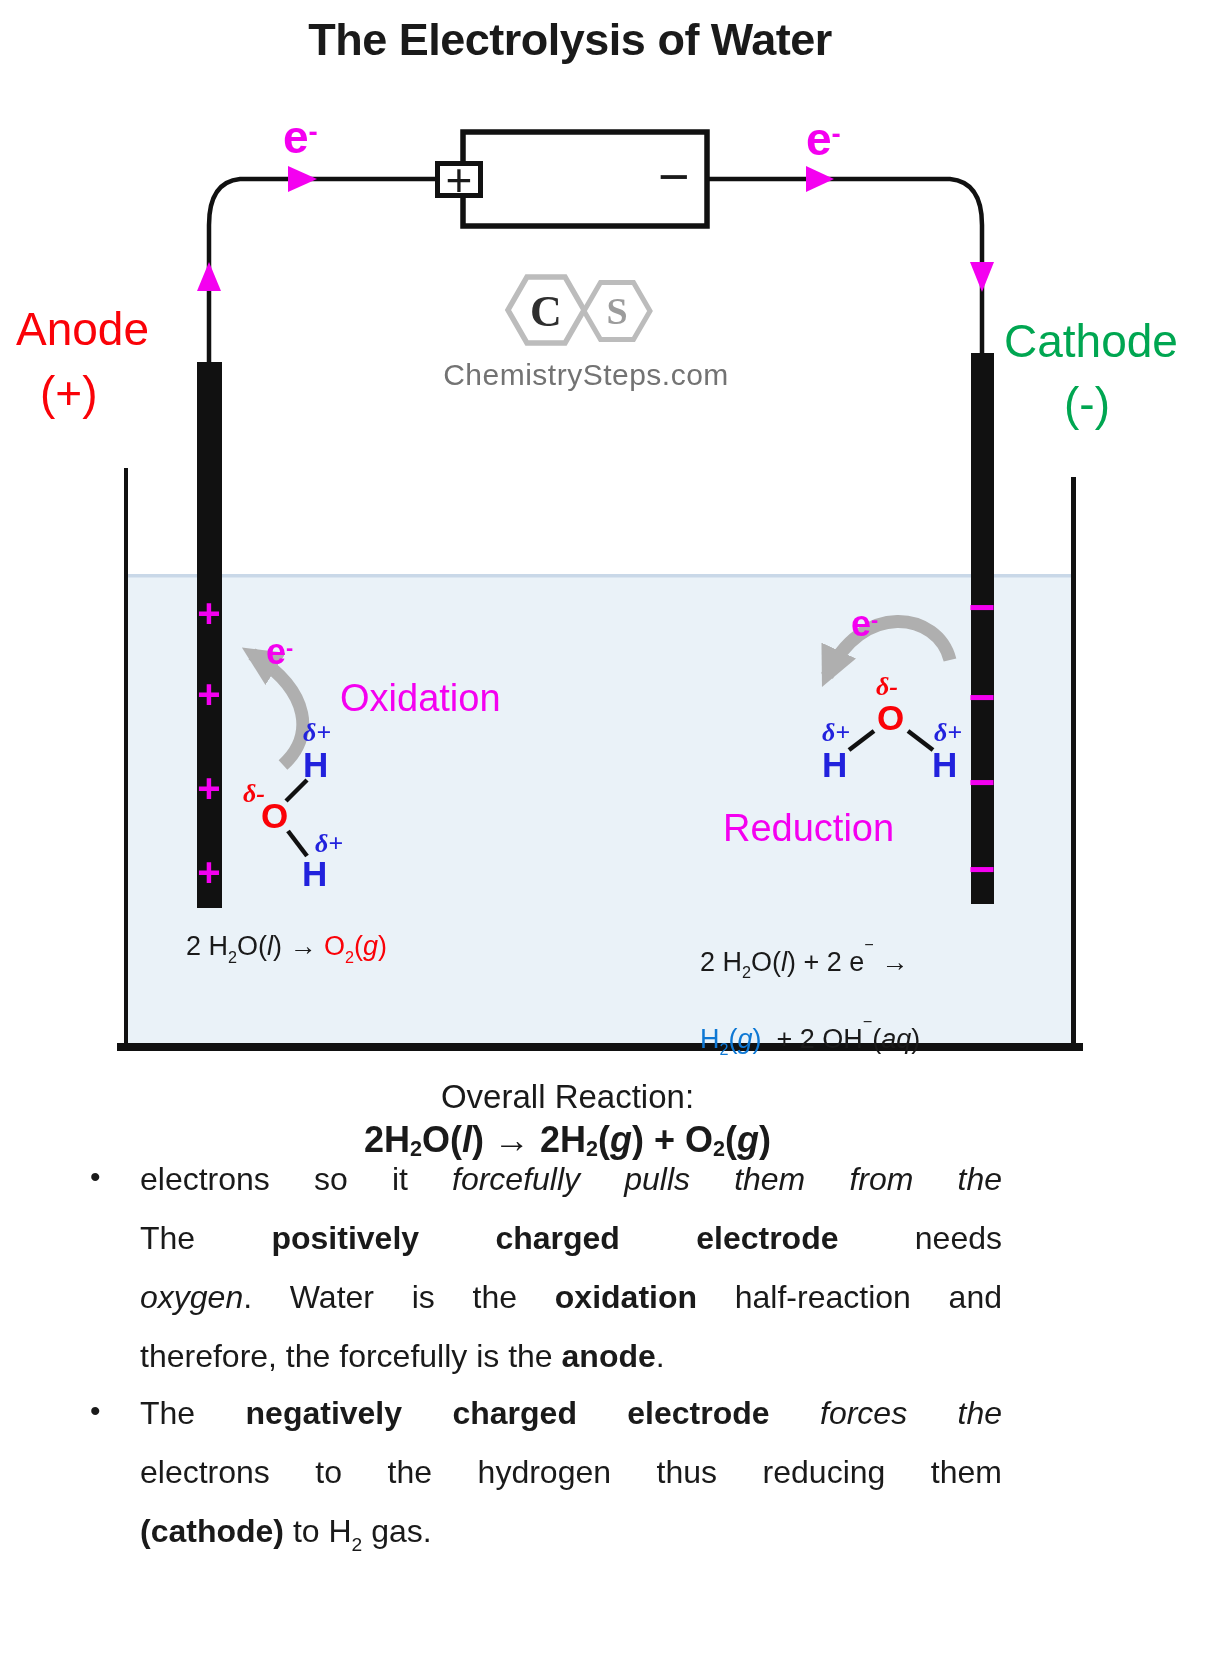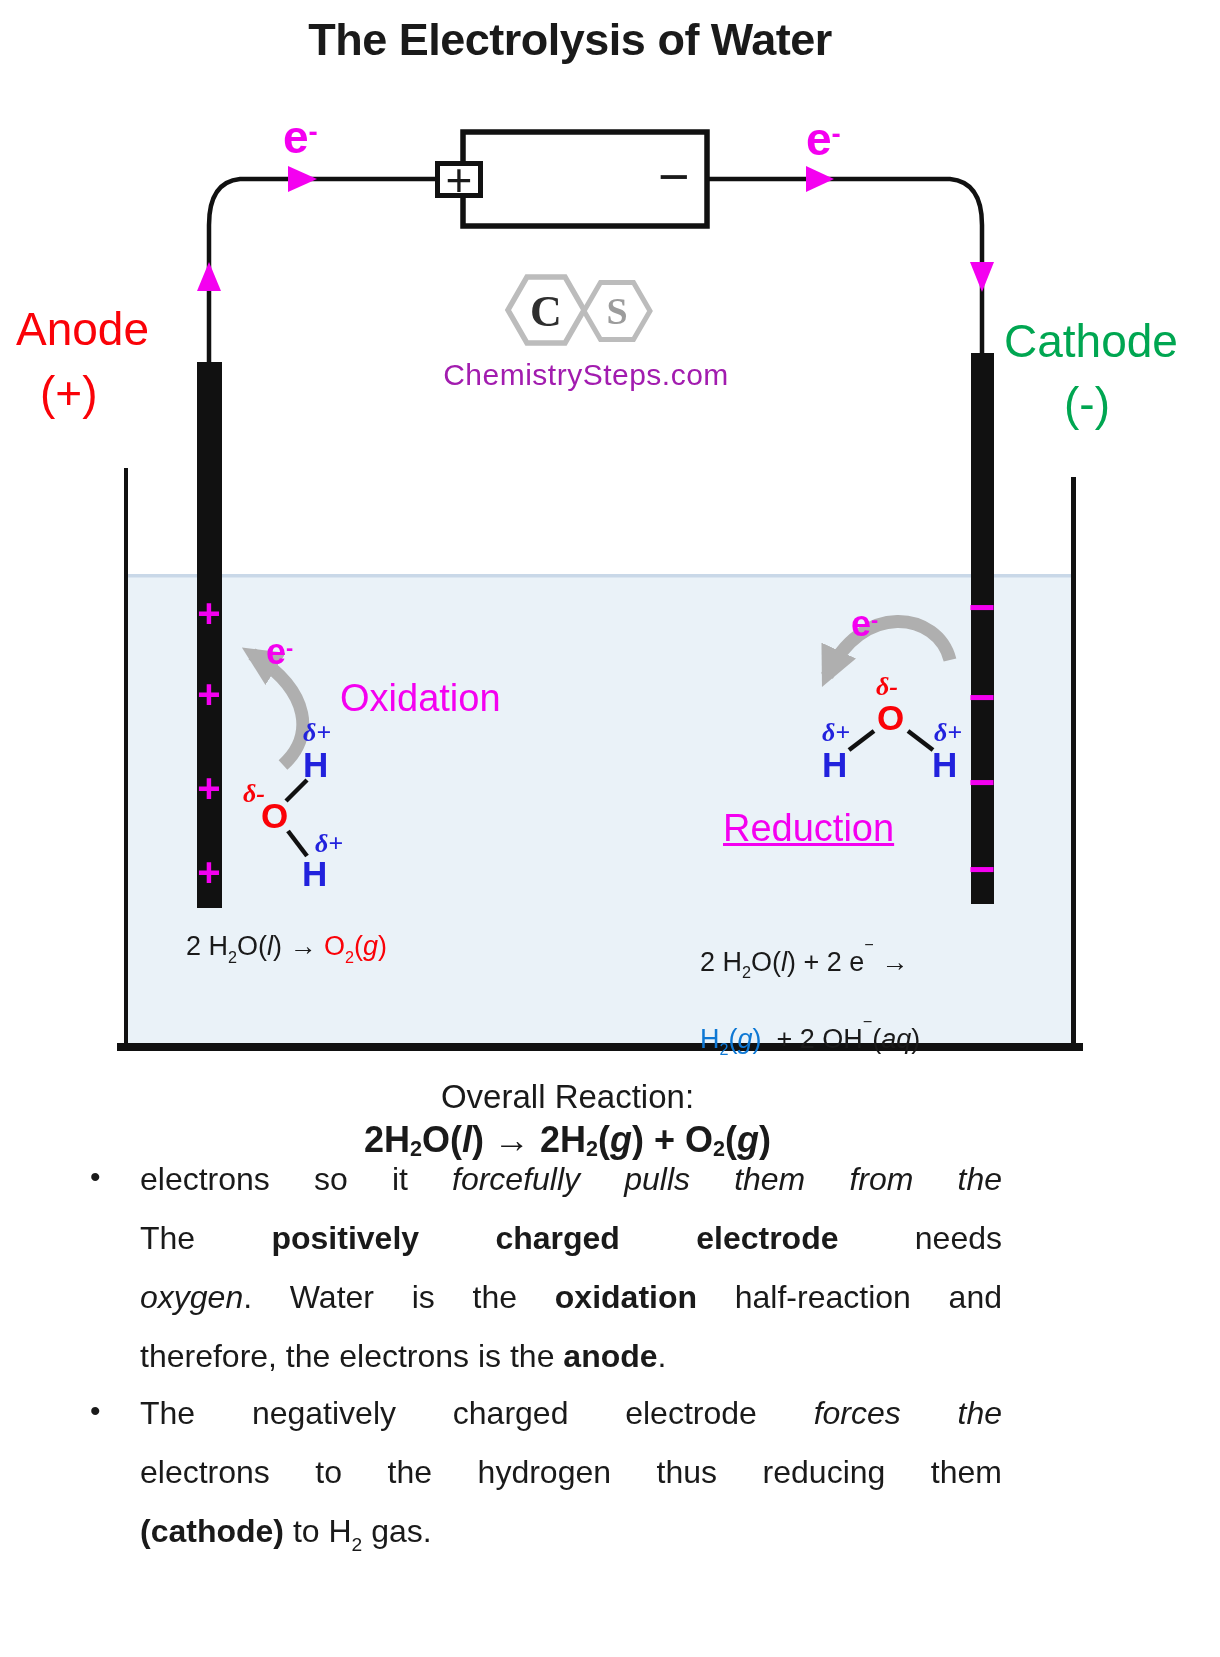--- a/index.html
+++ b/index.html
@@ -58,39 +58,39 @@
     <line x1="874" y1="731" x2="849" y2="750" stroke-width="4.5" stroke="#111111"></line>
     <line x1="908" y1="731" x2="933" y2="750" stroke-width="4.5" stroke="#111111"></line>
 
     <polygon points="650,311 633.5,339.6 600.5,339.6 584,311 600.5,282.4 633.5,282.4" fill="#ffffff" stroke-width="5" stroke="#BCBCBC"></polygon>
     <polygon points="584,310 565,343 527,343 508,310 527,277 565,277" fill="#ffffff" stroke-width="5.5" stroke="#BCBCBC"></polygon>
     <text x="546" y="326" text-anchor="middle" font-size="44" font-weight="700" font-family="Liberation Serif, DejaVu Serif, serif" fill="#2F2F2F">C</text>
     <text x="617" y="324" text-anchor="middle" font-size="38" font-weight="700" font-family="Liberation Serif, DejaVu Serif, serif" fill="#9C9C9C">S</text>
   </svg>
 
   <div class="band txt" style="top:14px;width:1140px;font-size:45px;font-weight:700;letter-spacing:-.5px;">The Electrolysis of Water</div>
-  <div class="band txt" style="top: 358px; width: 1172px; font-size: 30px; letter-spacing: 0.5px; color: #a21caf;">ChemistrySteps.com</div>
+  <div class="band txt" style="top: 358px; width: 1172px; font-size: 30px; letter-spacing: 0.5px; color: #737373;">ChemistrySteps.com</div>
 
   <div class="abs txt" style="left:435px;top:161px;width:48px;height:37px;background:#fff;border:5px solid #111;display:flex;align-items:center;justify-content:center;box-sizing:border-box;">
     <span style="font-size:46px;font-weight:400;">+</span>
   </div>
   <span class="abs txt" style="left:658px;top:149px;font-size:54px;">−</span>
 
   <span class="abs txt" style="left: 283px; top: 114px; font-size: 46px; font-weight: 600; color: rgb(244, 0, 240);"><span>e</span><span class="sup">-</span></span>
   <span class="abs txt" style="left: 806px; top: 116px; font-size: 46px; font-weight: 600; color: rgb(244, 0, 240);"><span>e</span><span class="sup">-</span></span>
   <span class="abs txt" style="left: 266px; top: 634px; font-size: 36px; font-weight: 600; color: rgb(244, 0, 240);"><span>e</span><span class="sup">-</span></span>
   <span class="abs txt" style="left: 851px; top: 606px; font-size: 36px; font-weight: 600; color: rgb(244, 0, 240);"><span>e</span><span class="sup">-</span></span>
 
   <span class="abs txt" style="left: 16px; top: 306px; font-size: 46px; color: rgb(250, 2, 8);">Anode</span>
   <span class="abs txt" style="left: 40px; top: 370px; font-size: 46px; color: rgb(250, 2, 8);">(+)</span>
   <span class="abs txt" style="left: 1004px; top: 318px; font-size: 46px; color: rgb(0, 166, 81);">Cathode</span>
   <span class="abs txt" style="left: 1064px; top: 381px; font-size: 46px; color: rgb(0, 166, 81);">(-)</span>
 
   <span class="abs txt" style="left: 340px; top: 679px; font-size: 38px; color: rgb(244, 0, 240);">Oxidation</span>
-  <span class="abs txt" style="left: 723px; top: 809px; font-size: 38px; color: rgb(244, 0, 240); text-decoration: underline;">Reduction</span>
+  <span class="abs txt" style="left: 723px; top: 809px; font-size: 38px; color: rgb(244, 0, 240);">Reduction</span>
 
   <span class="abs txt" style="left: 209px; top: 593px; transform: translateX(-50%); font-size: 40px; font-weight: 700; color: rgb(244, 0, 240);">+</span>
   <span class="abs txt" style="left: 209px; top: 674px; transform: translateX(-50%); font-size: 40px; font-weight: 700; color: rgb(244, 0, 240);">+</span>
   <span class="abs txt" style="left: 209px; top: 768px; transform: translateX(-50%); font-size: 40px; font-weight: 700; color: rgb(244, 0, 240);">+</span>
   <span class="abs txt" style="left: 209px; top: 852px; transform: translateX(-50%); font-size: 40px; font-weight: 700; color: rgb(244, 0, 240);">+</span>
   <span class="abs txt" style="left: 982px; top: 584px; transform: translateX(-50%); font-size: 46px; font-weight: 700; color: rgb(244, 0, 240);">−</span>
   <span class="abs txt" style="left: 982px; top: 674px; transform: translateX(-50%); font-size: 46px; font-weight: 700; color: rgb(244, 0, 240);">−</span>
   <span class="abs txt" style="left: 982px; top: 759px; transform: translateX(-50%); font-size: 46px; font-weight: 700; color: rgb(244, 0, 240);">−</span>
   <span class="abs txt" style="left: 982px; top: 846px; transform: translateX(-50%); font-size: 46px; font-weight: 700; color: rgb(244, 0, 240);">−</span>
 
@@ -117,22 +117,22 @@
   </div>
 
   <div class="band txt" style="top:1078px;width:1135px;font-size:33px;">Overall Reaction:</div>
   <div class="band txt" style="top:1119px;width:1135px;font-size:36px;font-weight:700;"><span>2H</span><span class="sub">2</span><span>O(</span><span style="font-style: italic;">l</span><span>) → 2H</span><span class="sub">2</span><span>(</span><span style="font-style: italic;">g</span><span>) + O</span><span class="sub">2</span><span>(</span><span style="font-style: italic;">g</span><span>)</span></div>
 
   <span class="abs txt" style="left:90px;top:1162px;font-size:30px;">•</span>
   <div class="bullet-par" style="top:1150px;">
       <div class="jline"><span>electrons so it </span><span style="font-style: italic;">forcefully pulls them from the</span></div>
       <div class="jline"><span>The </span><span style="font-weight: 700;">positively charged electrode</span><span> needs</span></div>
       <div class="jline"><span style="font-style: italic;">oxygen</span><span>. Water is the </span><span style="font-weight: 700;">oxidation</span><span> half-reaction and</span></div>
-      <div class="jline last"><span>therefore, the electrons is the </span><span style="font-weight: 700;">anode</span><span>.</span></div>
+      <div class="jline last"><span>therefore, the forcefully is the </span><span style="font-weight: 700;">anode</span><span>.</span></div>
     </div>
   <span class="abs txt" style="left:90px;top:1396px;font-size:30px;">•</span>
   <div class="bullet-par" style="top:1384px;">
-      <div class="jline"><span>The </span><span style="font-weight: 400;">negatively charged electrode</span><span> </span><span style="font-style: italic;">forces the</span></div>
+      <div class="jline"><span>The </span><span style="font-weight: 700;">negatively charged electrode</span><span> </span><span style="font-style: italic;">forces the</span></div>
       <div class="jline"><span style="">electrons to</span><span> the hydrogen thus reducing them</span></div>
       <div class="jline last"><span style="font-weight: 700;">(cathode)</span><span> to H</span><span class="sub">2</span><span> gas.</span></div>
     </div>
 
 </div>
 
 </body></html>

